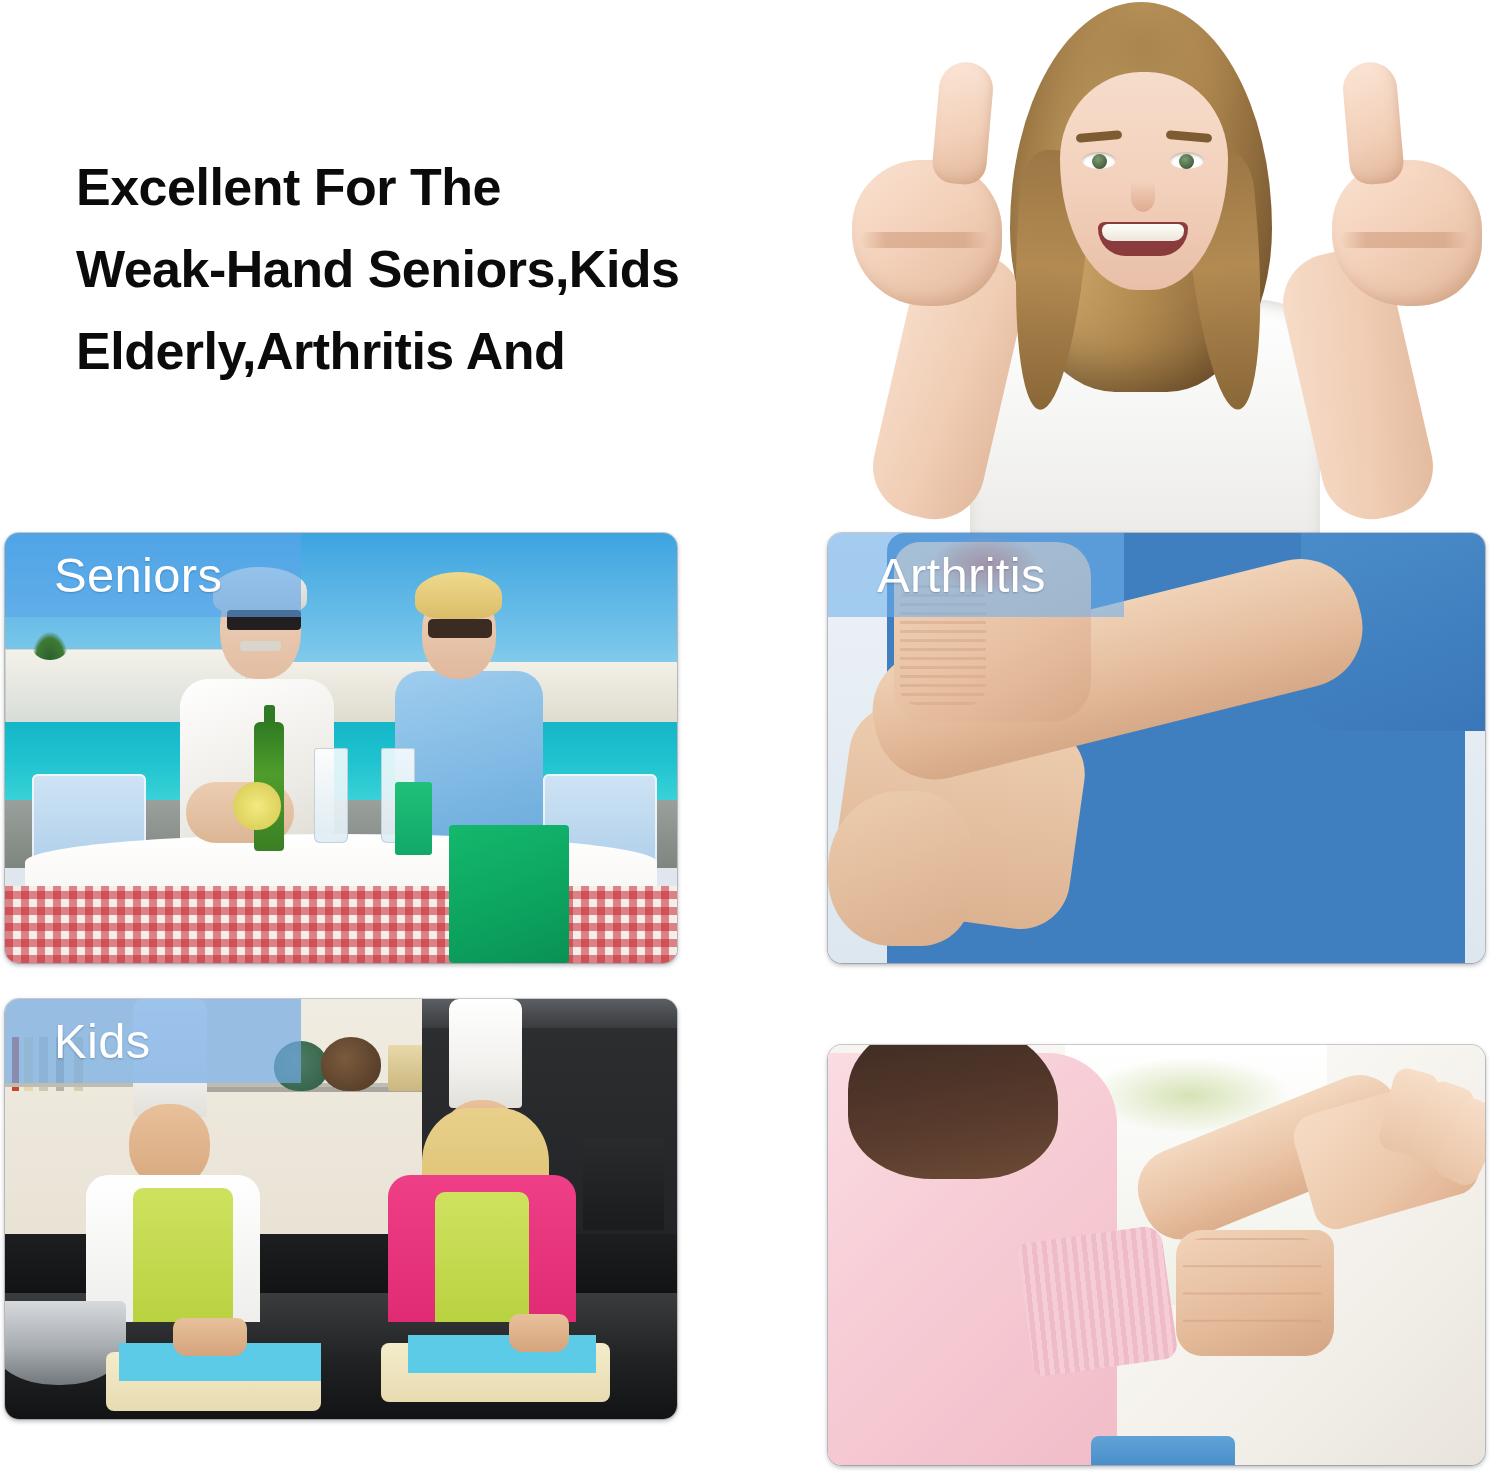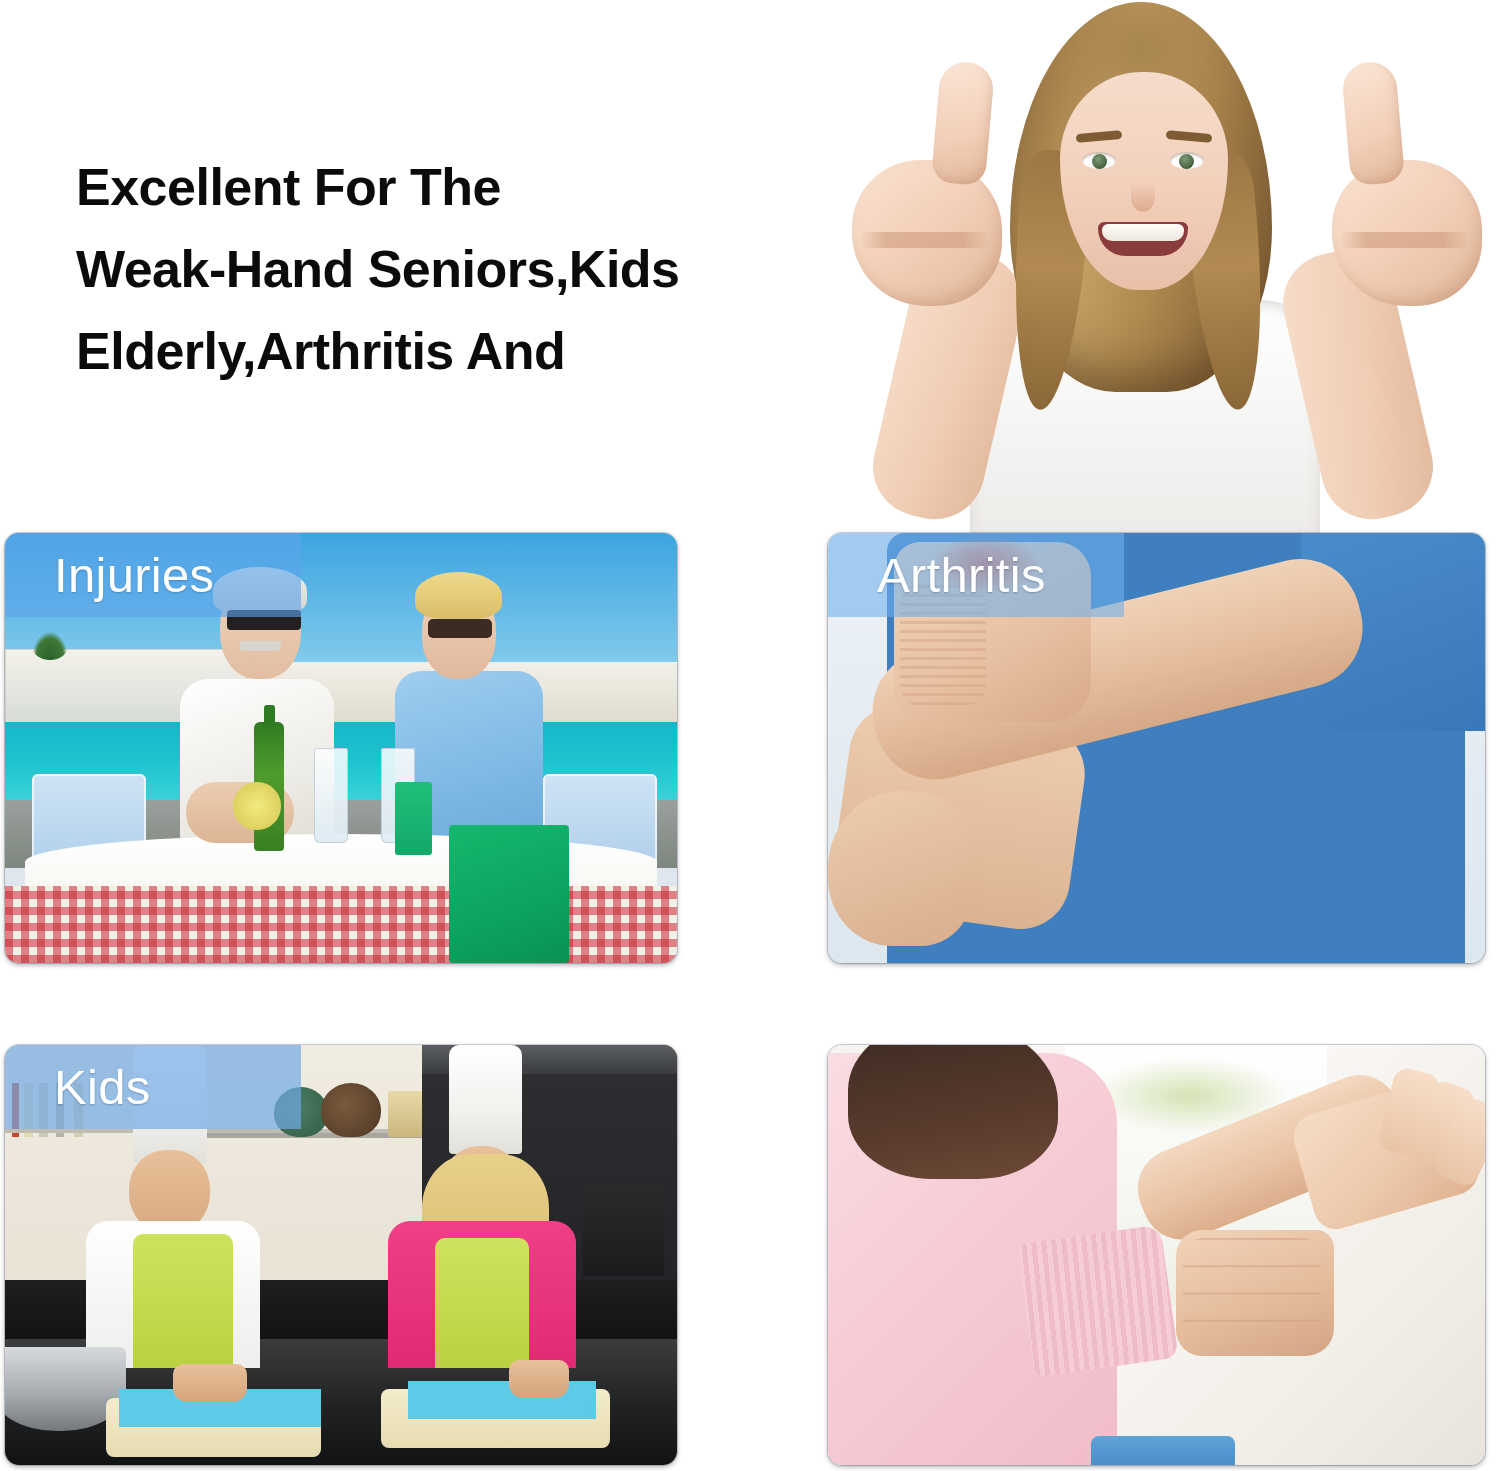--- a/index.html
+++ b/index.html
@@ -218,21 +218,21 @@
     font-size: 49px;
     line-height: 1;
     letter-spacing: 0.3px;
     text-shadow: 0 1px 2px rgba(40,70,110,.35);
     white-space: nowrap;
   }
 
   
   #tile-seniors   { left: 5px;   top: 533px;  width: 672px; height: 430px; }
   #tile-injuries  { left: 828px; top: 533px;  width: 657px; height: 430px; }
-  #tile-kids      { left: 5px;   top: 1045px; width: 672px; height: 420px; text-align: right; }
+  #tile-kids      { left: 5px;   top: 999px; width: 672px; height: 420px; text-align: right; }
   #tile-arthritis { left: 828px; top: 1045px; width: 657px; height: 420px; }
 
   #tile-seniors   .tile-label { width: 296px; background: rgba(92,165,234,.62); }
   #tile-injuries  .tile-label { width: 296px; background: rgba(110,175,236,.58); }
   #tile-kids      .tile-label { width: 296px; background: rgba(112,170,228,.70); }
   #tile-arthritis .tile-label { width: 296px; background: rgba(86,150,214,.62); }
 
   
   .sc-seniors .sky {
     position: absolute; left: 0; top: 0; right: 0; height: 45%;
@@ -671,21 +671,21 @@
     <div class="man-arm"></div>
     <div class="bottle-neck"></div>
     <div class="bottle"></div>
     <div class="label-disc"></div>
     <div class="glass1"></div>
     <div class="glass2"></div>
     <div class="can"></div>
     <div class="greenbag"></div>
   </div>
   <div class="tile-label">
-    <span class="lbl-text">Injuries</span>
+    <span class="lbl-text">Seniors</span>
   </div>
 </div>
 
 <div class="tile" id="tile-injuries">
   <div class="photo sc-injuries">
     <div class="bg"></div>
     <div class="tshirt"></div>
     <div class="sleeve"></div>
     <div class="upperarm"></div>
     <div class="forearm"></div>

